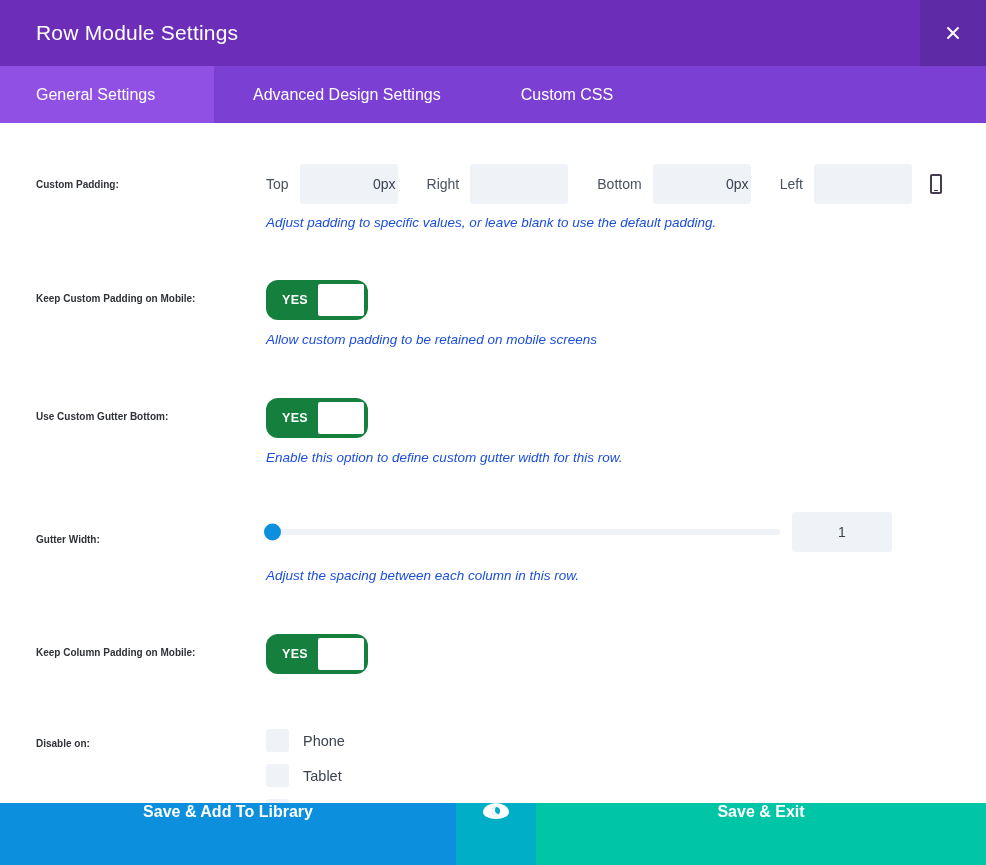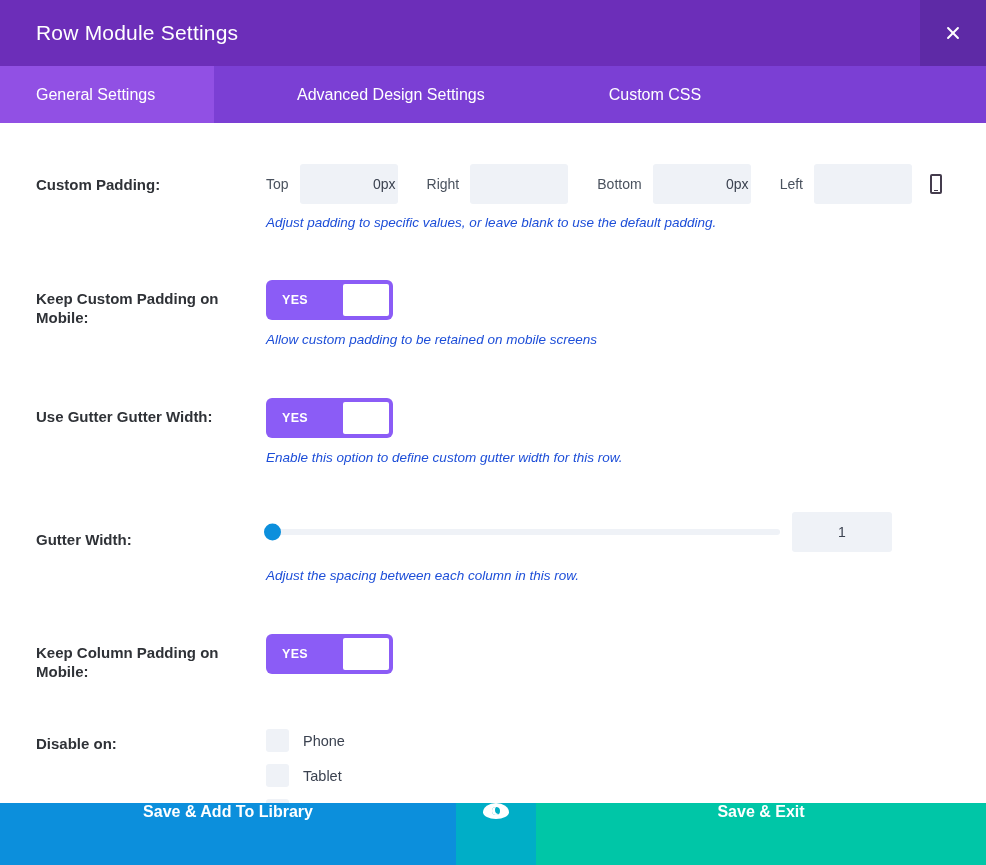--- a/index.html
+++ b/index.html
@@ -81,21 +81,20 @@
   
   .tab-bar {
     position: absolute;
     top: 66px;
     left: 0;
     width: 986px;
     height: 57px;
     background: #7b3fd4;
     display: flex;
     align-items: stretch;
-    gap: 44px;
   }
   .tab {
     display: flex;
     align-items: center;
     color: #ffffff;
     font-size: 16px;
     font-weight: 400;
     cursor: pointer;
     white-space: nowrap;
     box-sizing: border-box;
@@ -120,21 +119,21 @@
     position: absolute;
     left: 0;
     width: 986px;
     box-sizing: border-box;
   }
   .setting-label {
     position: absolute;
     left: 36px;
     width: 210px;
     color: #2f3237;
-    font-size: 15px;
+    font-size: 10px;
     font-weight: bold;
     line-height: 19px;
   }
   .setting-control {
     position: absolute;
     left: 266px;
   }
   .setting-desc {
     position: absolute;
     left: 266px;
@@ -189,26 +188,25 @@
     transform: translateX(-50%);
     width: 4px;
     height: 1.5px;
     background: #443c4d;
   }
 
   
   .toggle {
     width: 102px;
     height: 40px;
-    background: #8b5cf6;
-    border-radius: 6px;
+    background: #15803d;
+    border-radius: 12px;
     position: relative;
     cursor: pointer;
     display: block;
-    padding-left: 25px;
   }
   .toggle-text {
     position: absolute;
     left: 0;
     top: 0;
     width: 58px;
     height: 40px;
     line-height: 40px;
     text-align: center;
     color: #ffffff;
@@ -381,21 +379,21 @@
       <div class="setting-control" style="top:10px;">
         <div class="toggle">
           <span class="toggle-text">YES</span>
           <span class="toggle-knob"></span>
         </div>
       </div>
       <div class="setting-desc" style="top:61px;">Allow custom padding to be retained on mobile screens</div>
     </div>
 
     <div class="setting-row" style="top:265px; height:120px;">
-      <div class="setting-label" style="top:19px;">Use Gutter Gutter Width:</div>
+      <div class="setting-label" style="top:19px;">Use Custom Gutter Bottom:</div>
       <div class="setting-control" style="top:10px;">
         <div class="toggle">
           <span class="toggle-text">YES</span>
           <span class="toggle-knob"></span>
         </div>
       </div>
       <div class="setting-desc" style="top:61px;">Enable this option to define custom gutter width for this row.</div>
     </div>
 
     <div class="setting-row" style="top:383px; height:120px;">

